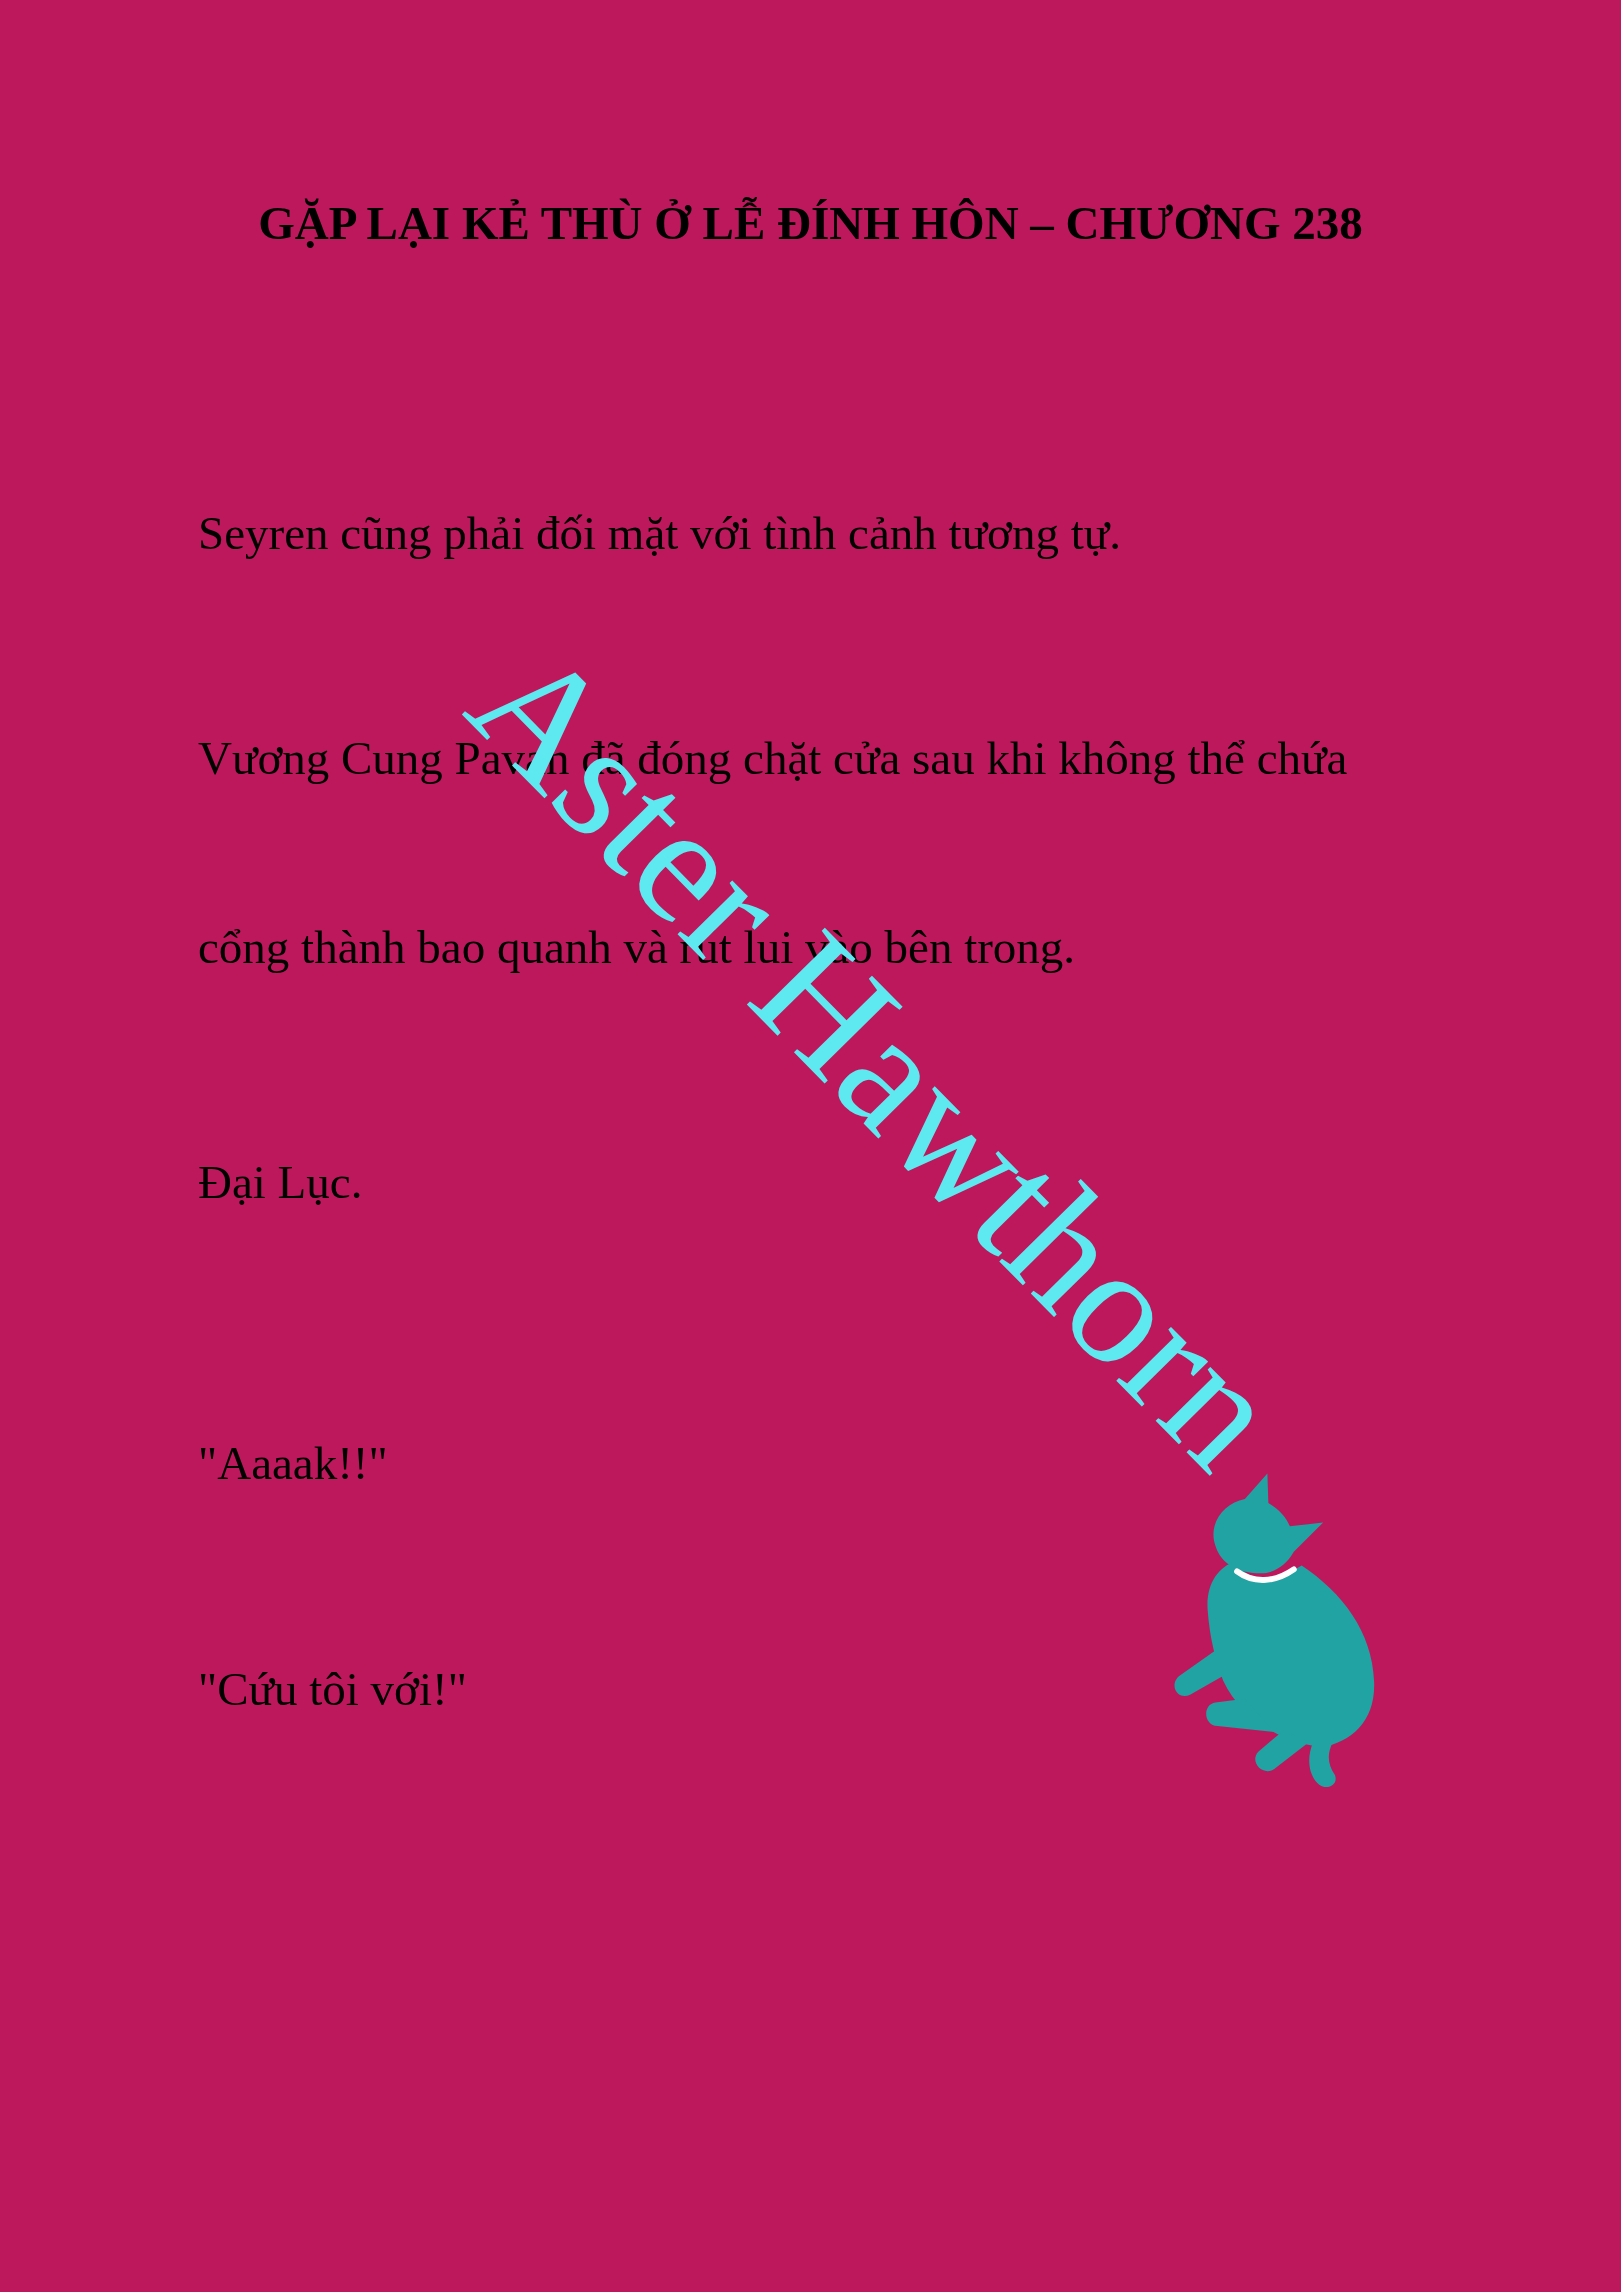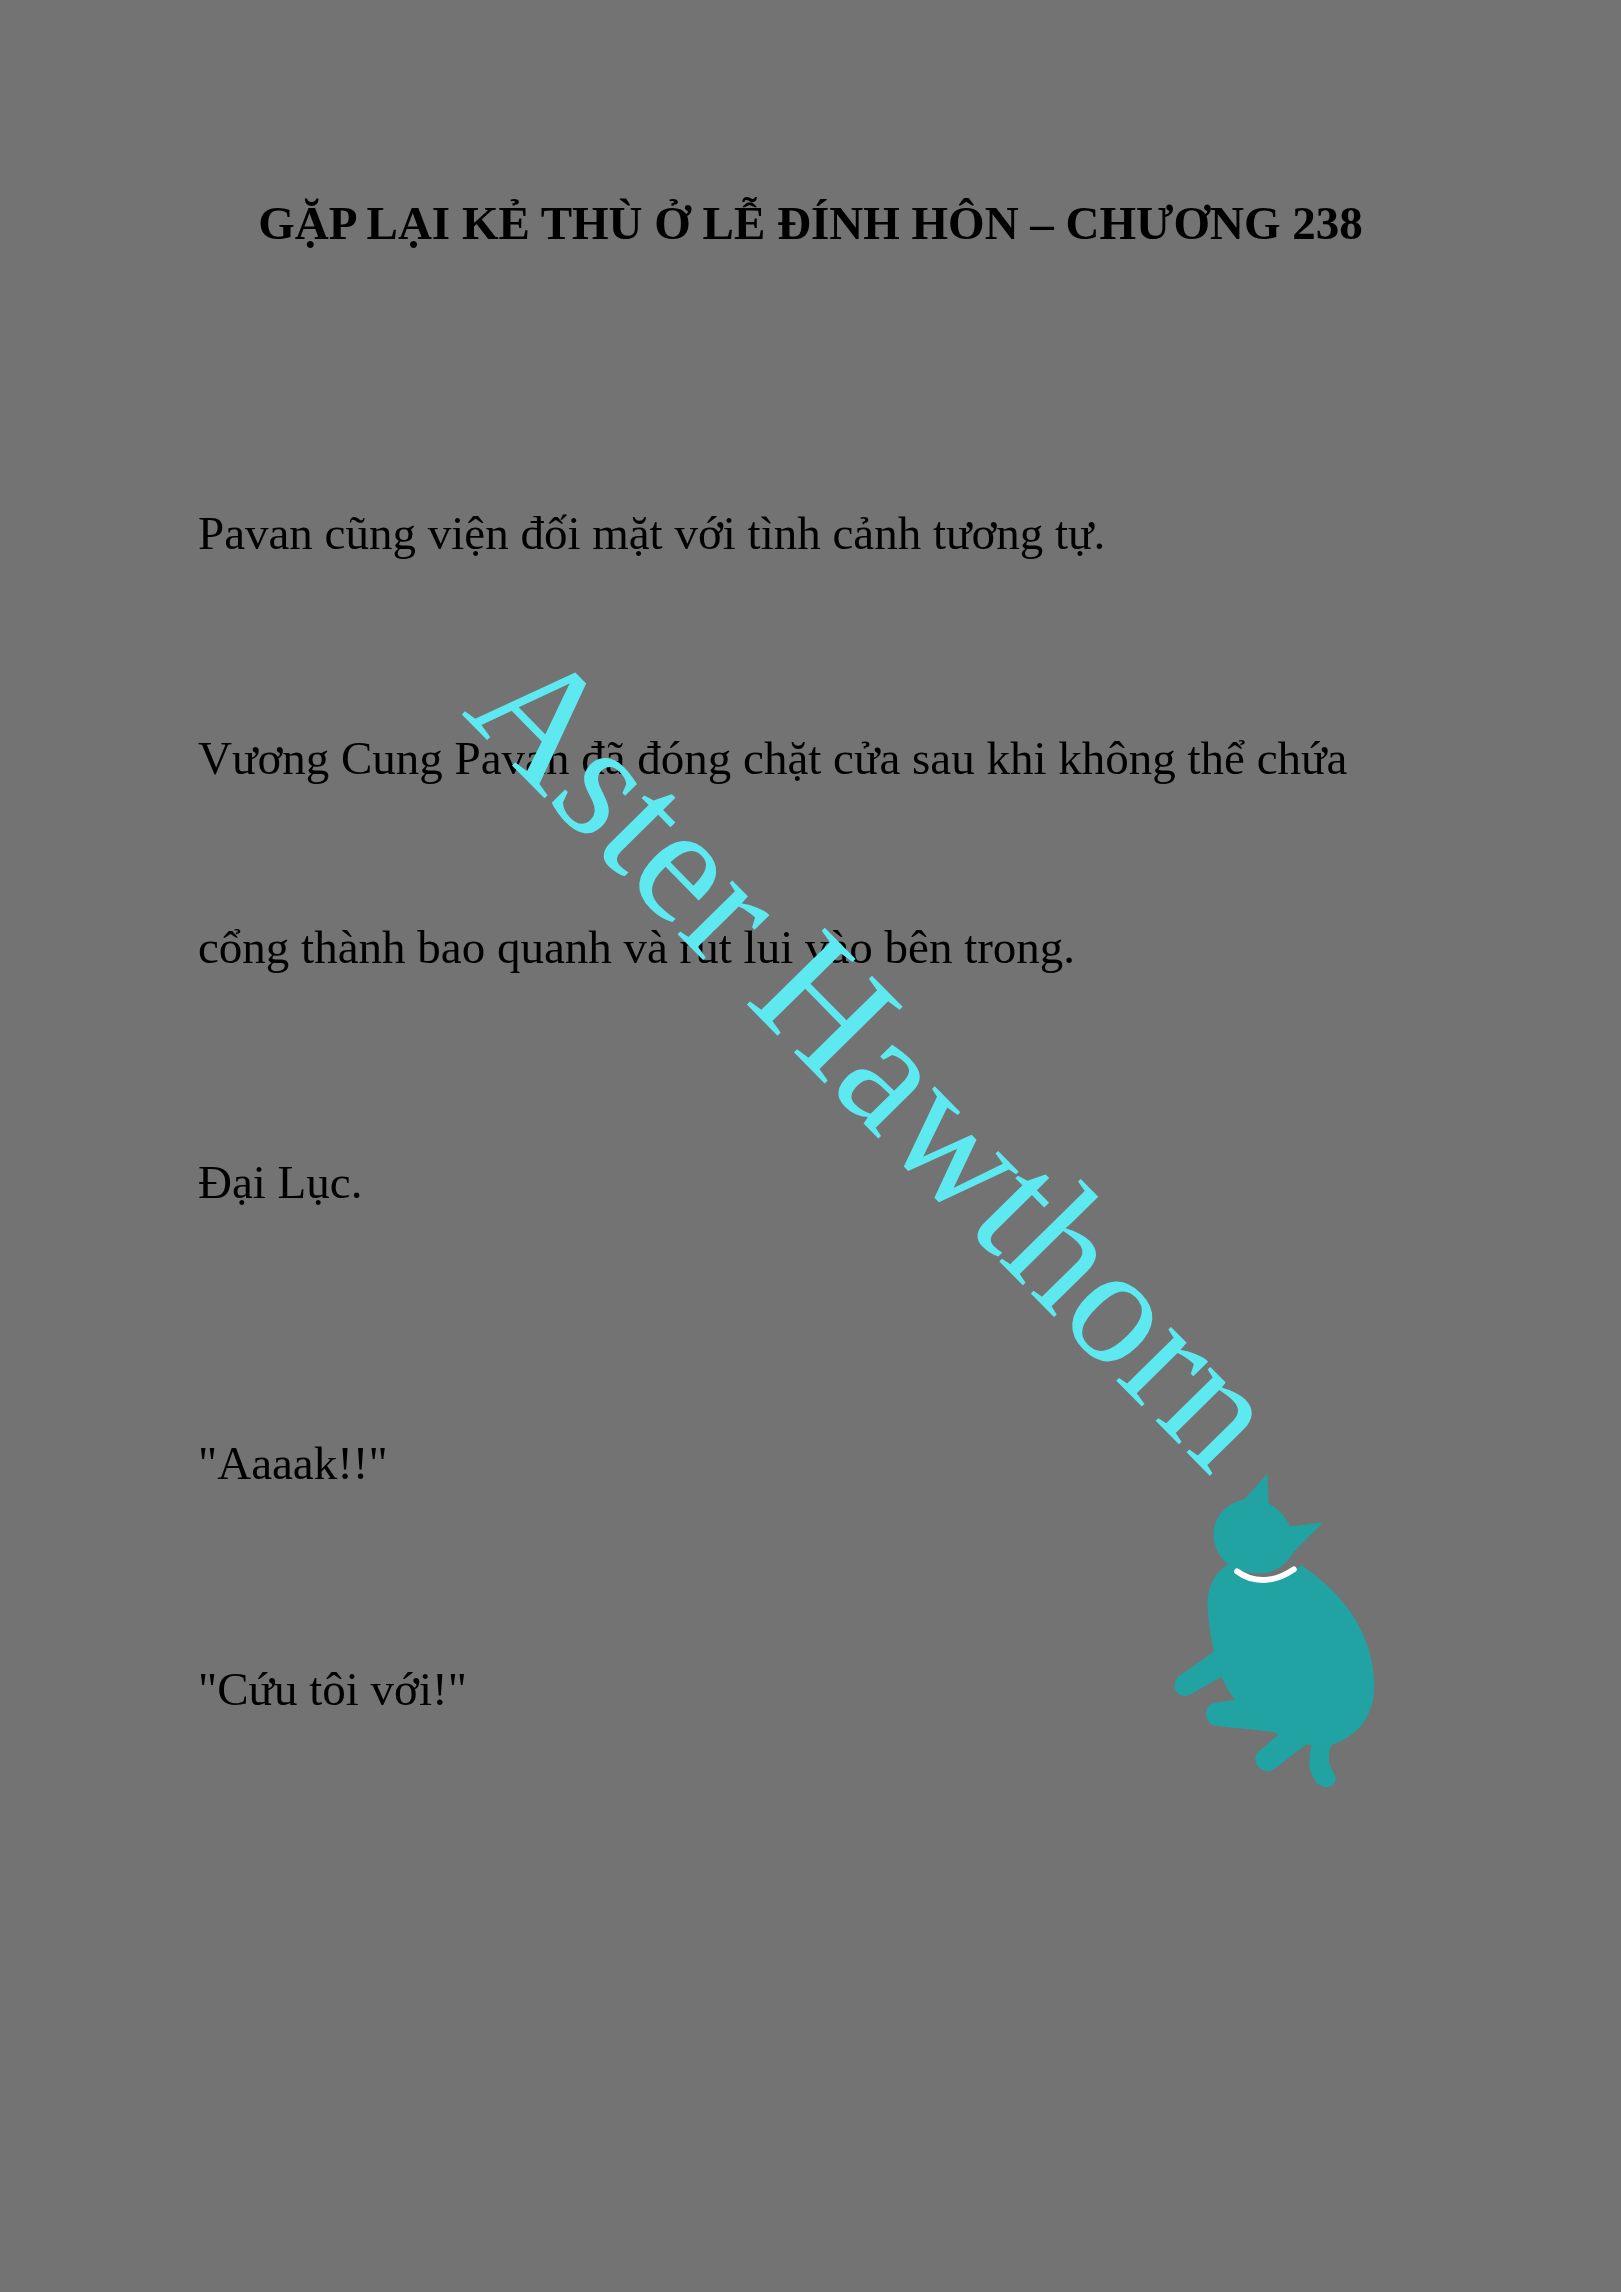--- a/index.html
+++ b/index.html
@@ -1,17 +1,17 @@
 <!DOCTYPE html>
 <html><head>
 <meta charset="utf-8">
 <style>
   html, body { margin:0; padding:0; background:#ffffff; }
   body { width:1621px; height:2293px; position:relative; overflow:hidden; }
-  .page { position:absolute; left:0; top:0; width:1621px; height:2293px; background:#737373; }
+  .page { position:absolute; left:0; top:0; width:1621px; height:2293px; background:#be185d; }
   .title {
     position:absolute; left:0; width:1621px; top:196px; text-align:center;
     font-family:"Liberation Serif", serif; font-weight:bold; font-size:47px;
     color:#000; letter-spacing:0px; white-space:nowrap;
   }
   .line {
     position:absolute; left:198px;
     font-family:"Liberation Serif", serif; font-size:47px; color:#000;
     white-space:nowrap; line-height:1;
   }
@@ -24,21 +24,21 @@
   .wm-wrap { position:absolute; left:0; top:0; width:1621px; height:2293px; pointer-events:none; }
   .cat { position:absolute; left:1147px; top:1436px; width:230px; height:353px; }
 </style>
 </head>
 <body>
 
 <div class="page">
 
   <div class="title">GẶP LẠI KẺ THÙ Ở LỄ ĐÍNH HÔN – CHƯƠNG 238</div>
 
-  <div class="line" style="top:510px">Pavan cũng viện đối mặt với tình cảnh tương tự.</div>
+  <div class="line" style="top:510px">Seyren cũng phải đối mặt với tình cảnh tương tự.</div>
 
   <div class="line" style="top:735px">Vương Cung Pavan đã đóng chặt cửa sau khi không thể chứa</div>
   <div class="line" style="top:924px">cổng thành bao quanh và rút lui vào bên trong.</div>
 
   <div class="line" style="top:1159px">Đại Lục.</div>
 
   <div class="line" style="top:1440px">"Aaaak!!"</div>
 
   <div class="line" style="top:1666px">"Cứu tôi với!"</div>
 

